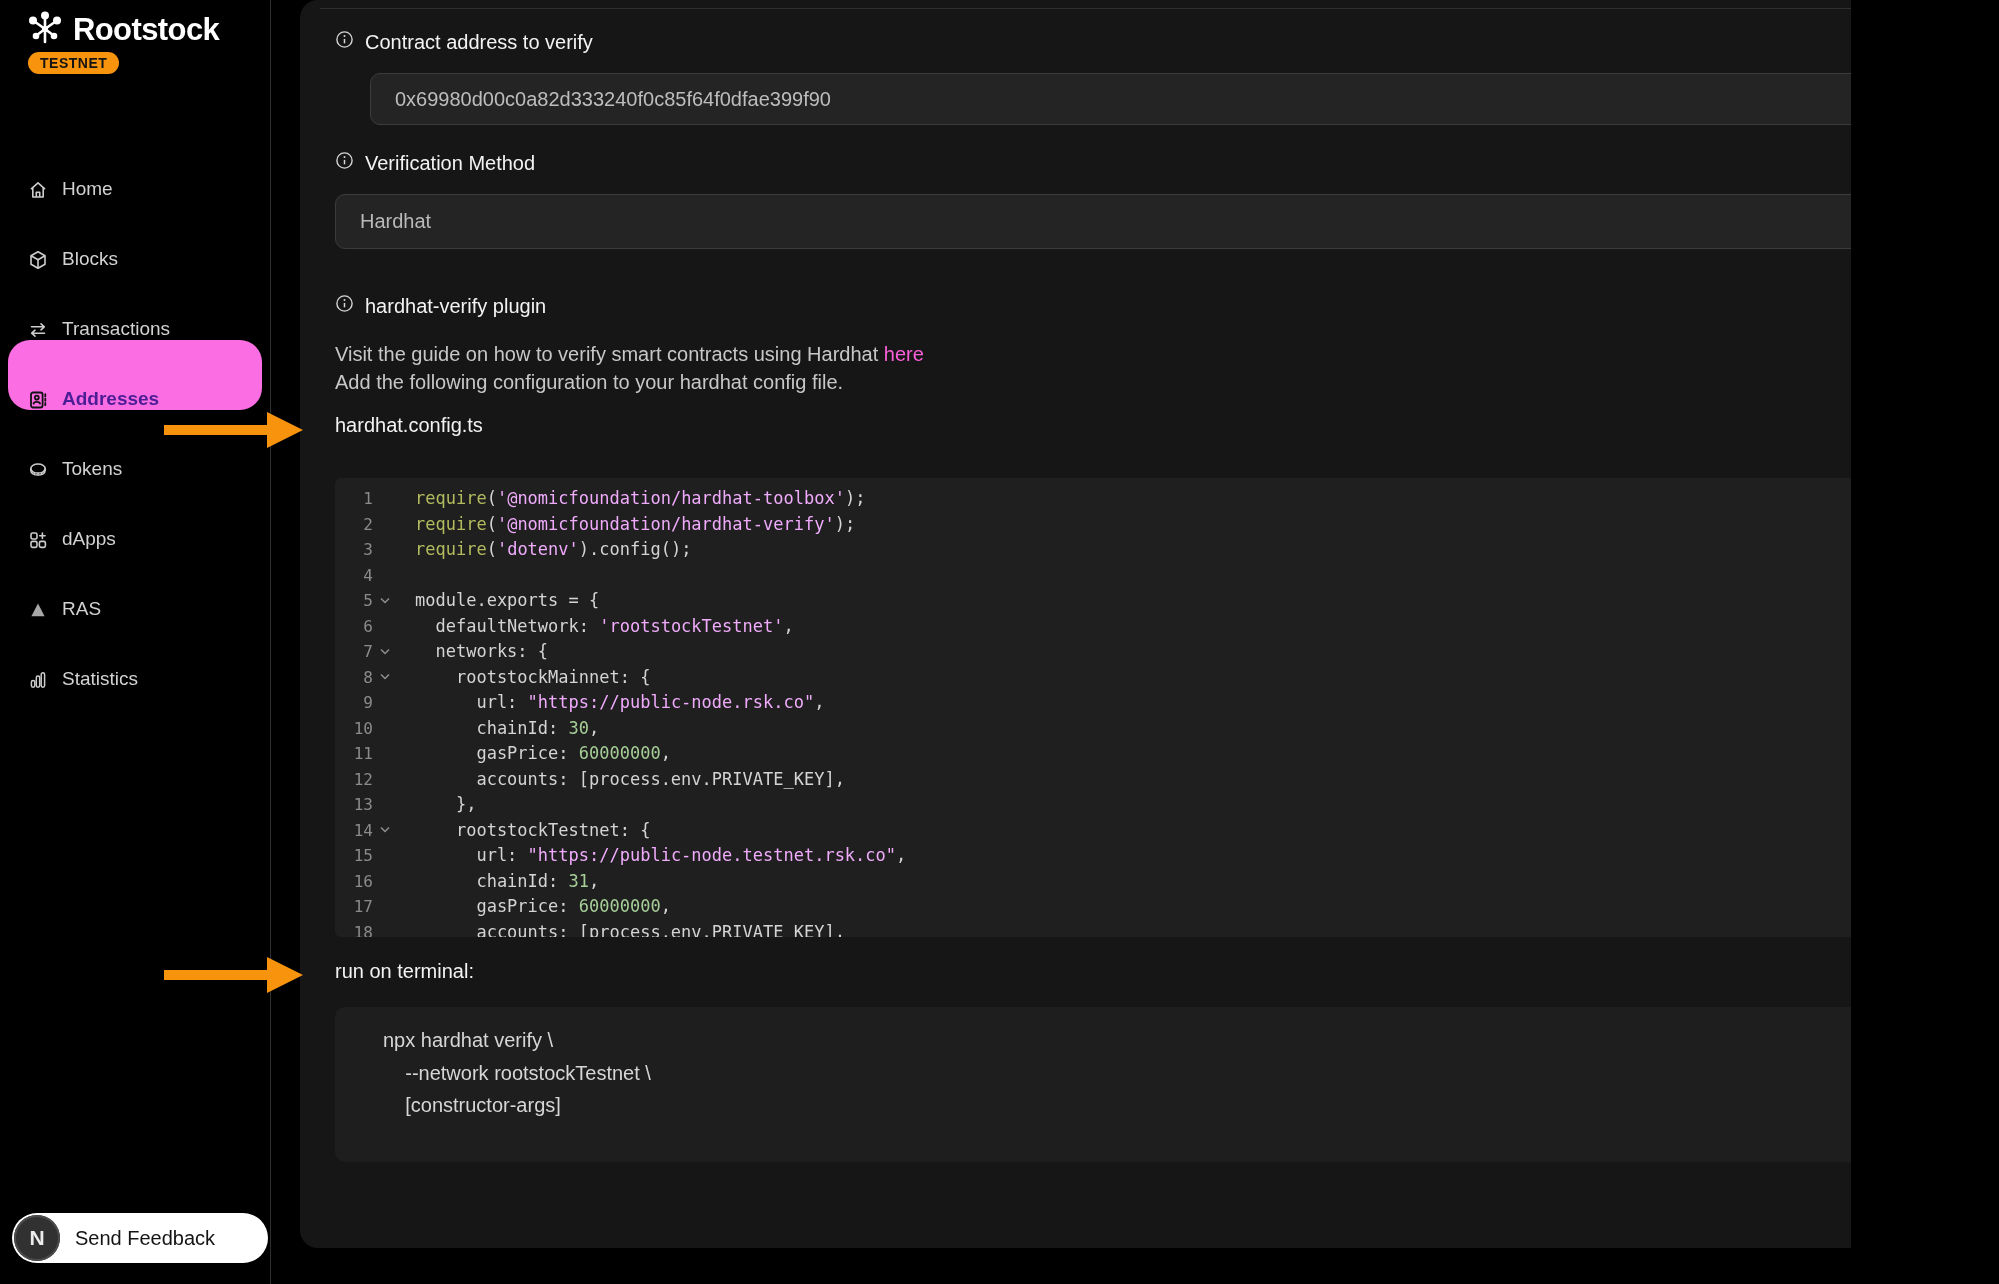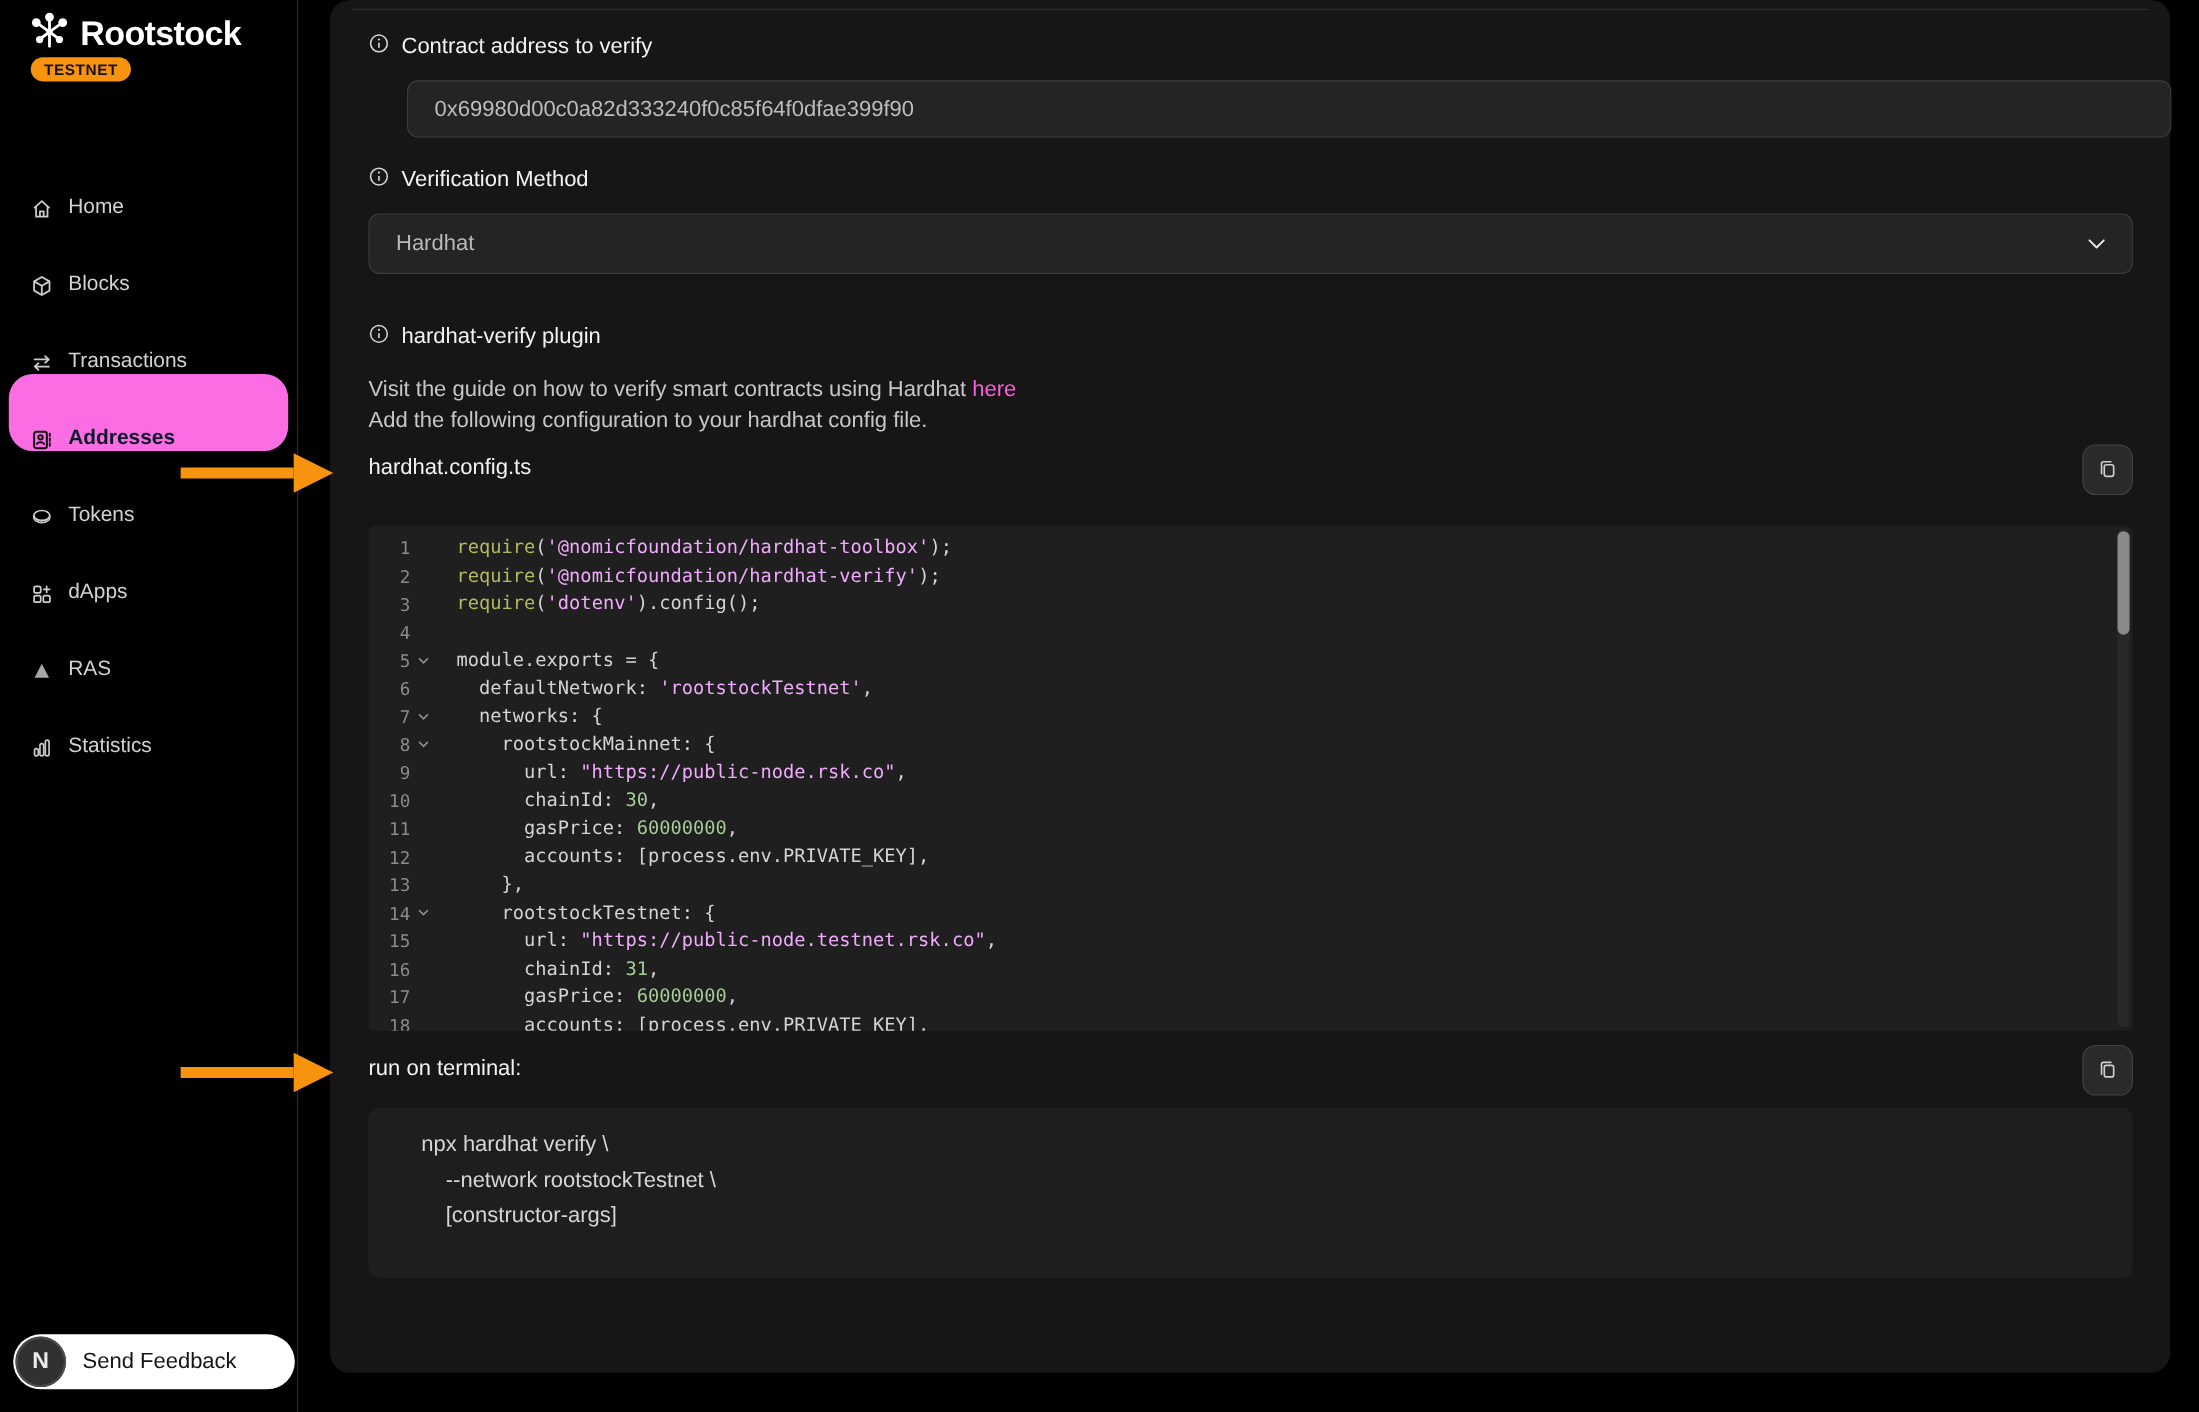--- a/index.html
+++ b/index.html
@@ -1,29 +1,29 @@
 <!DOCTYPE html>
 <html><head>
 <meta charset="utf-8">
 <style>
   html,body{margin:0;padding:0;background:#000;}
-  .page{position:relative;width:1999px;height:1284px;background:#000;overflow:hidden;
+  .page{position:relative;width:1851px;height:1284px;background:#000;overflow:hidden;
         font-family:"Liberation Sans",sans-serif;}
 
   
   .sidebar{position:absolute;left:0;top:0;bottom:0;width:270px;background:#000;}
   .logo-row{position:absolute;left:26px;top:8px;display:flex;align-items:center;gap:9px;}
   .brand-name{color:#fff;font-size:31px;font-weight:800;letter-spacing:-0.6px;}
   .testnet-badge{position:absolute;left:28px;top:52px;background:#f8930d;color:#131313;
         font-size:14px;font-weight:800;letter-spacing:.5px;padding:3px 12px;border-radius:12px;}
   .nav{position:absolute;left:0;right:0;top:130px;}
   .nav-item{height:70px;display:flex;align-items:flex-end;gap:14px;padding-left:28px;
         color:#d2d2d2;font-size:19px;cursor:pointer;}
   .nav-item.active{margin:0 8px;padding-left:20px;background:#fb6ee3;border-radius:22px;
-        color:#0f172a;font-weight:600;}
+        color:#4c1d95;font-weight:600;}
   .nav-icon{width:20px;height:20px;flex:0 0 auto;}
 
   .feedback{position:absolute;left:12px;top:1213px;width:256px;height:50px;background:#fff;
         border-radius:26px;display:flex;align-items:center;gap:15px;cursor:pointer;
         box-shadow:0 3px 10px rgba(0,0,0,.85);border:none;padding:0;}
   .feedback-avatar{width:46px;height:46px;margin-left:2px;border-radius:50%;background:#313131;
         color:#ececec;display:flex;align-items:center;justify-content:center;font-size:21px;
         font-weight:600;box-shadow:inset 0 0 0 2px #4b4b4b;font-family:"Liberation Sans",sans-serif;}
   .feedback-label{color:#141414;font-size:20px;font-weight:500;font-family:"Liberation Sans",sans-serif;}
 

